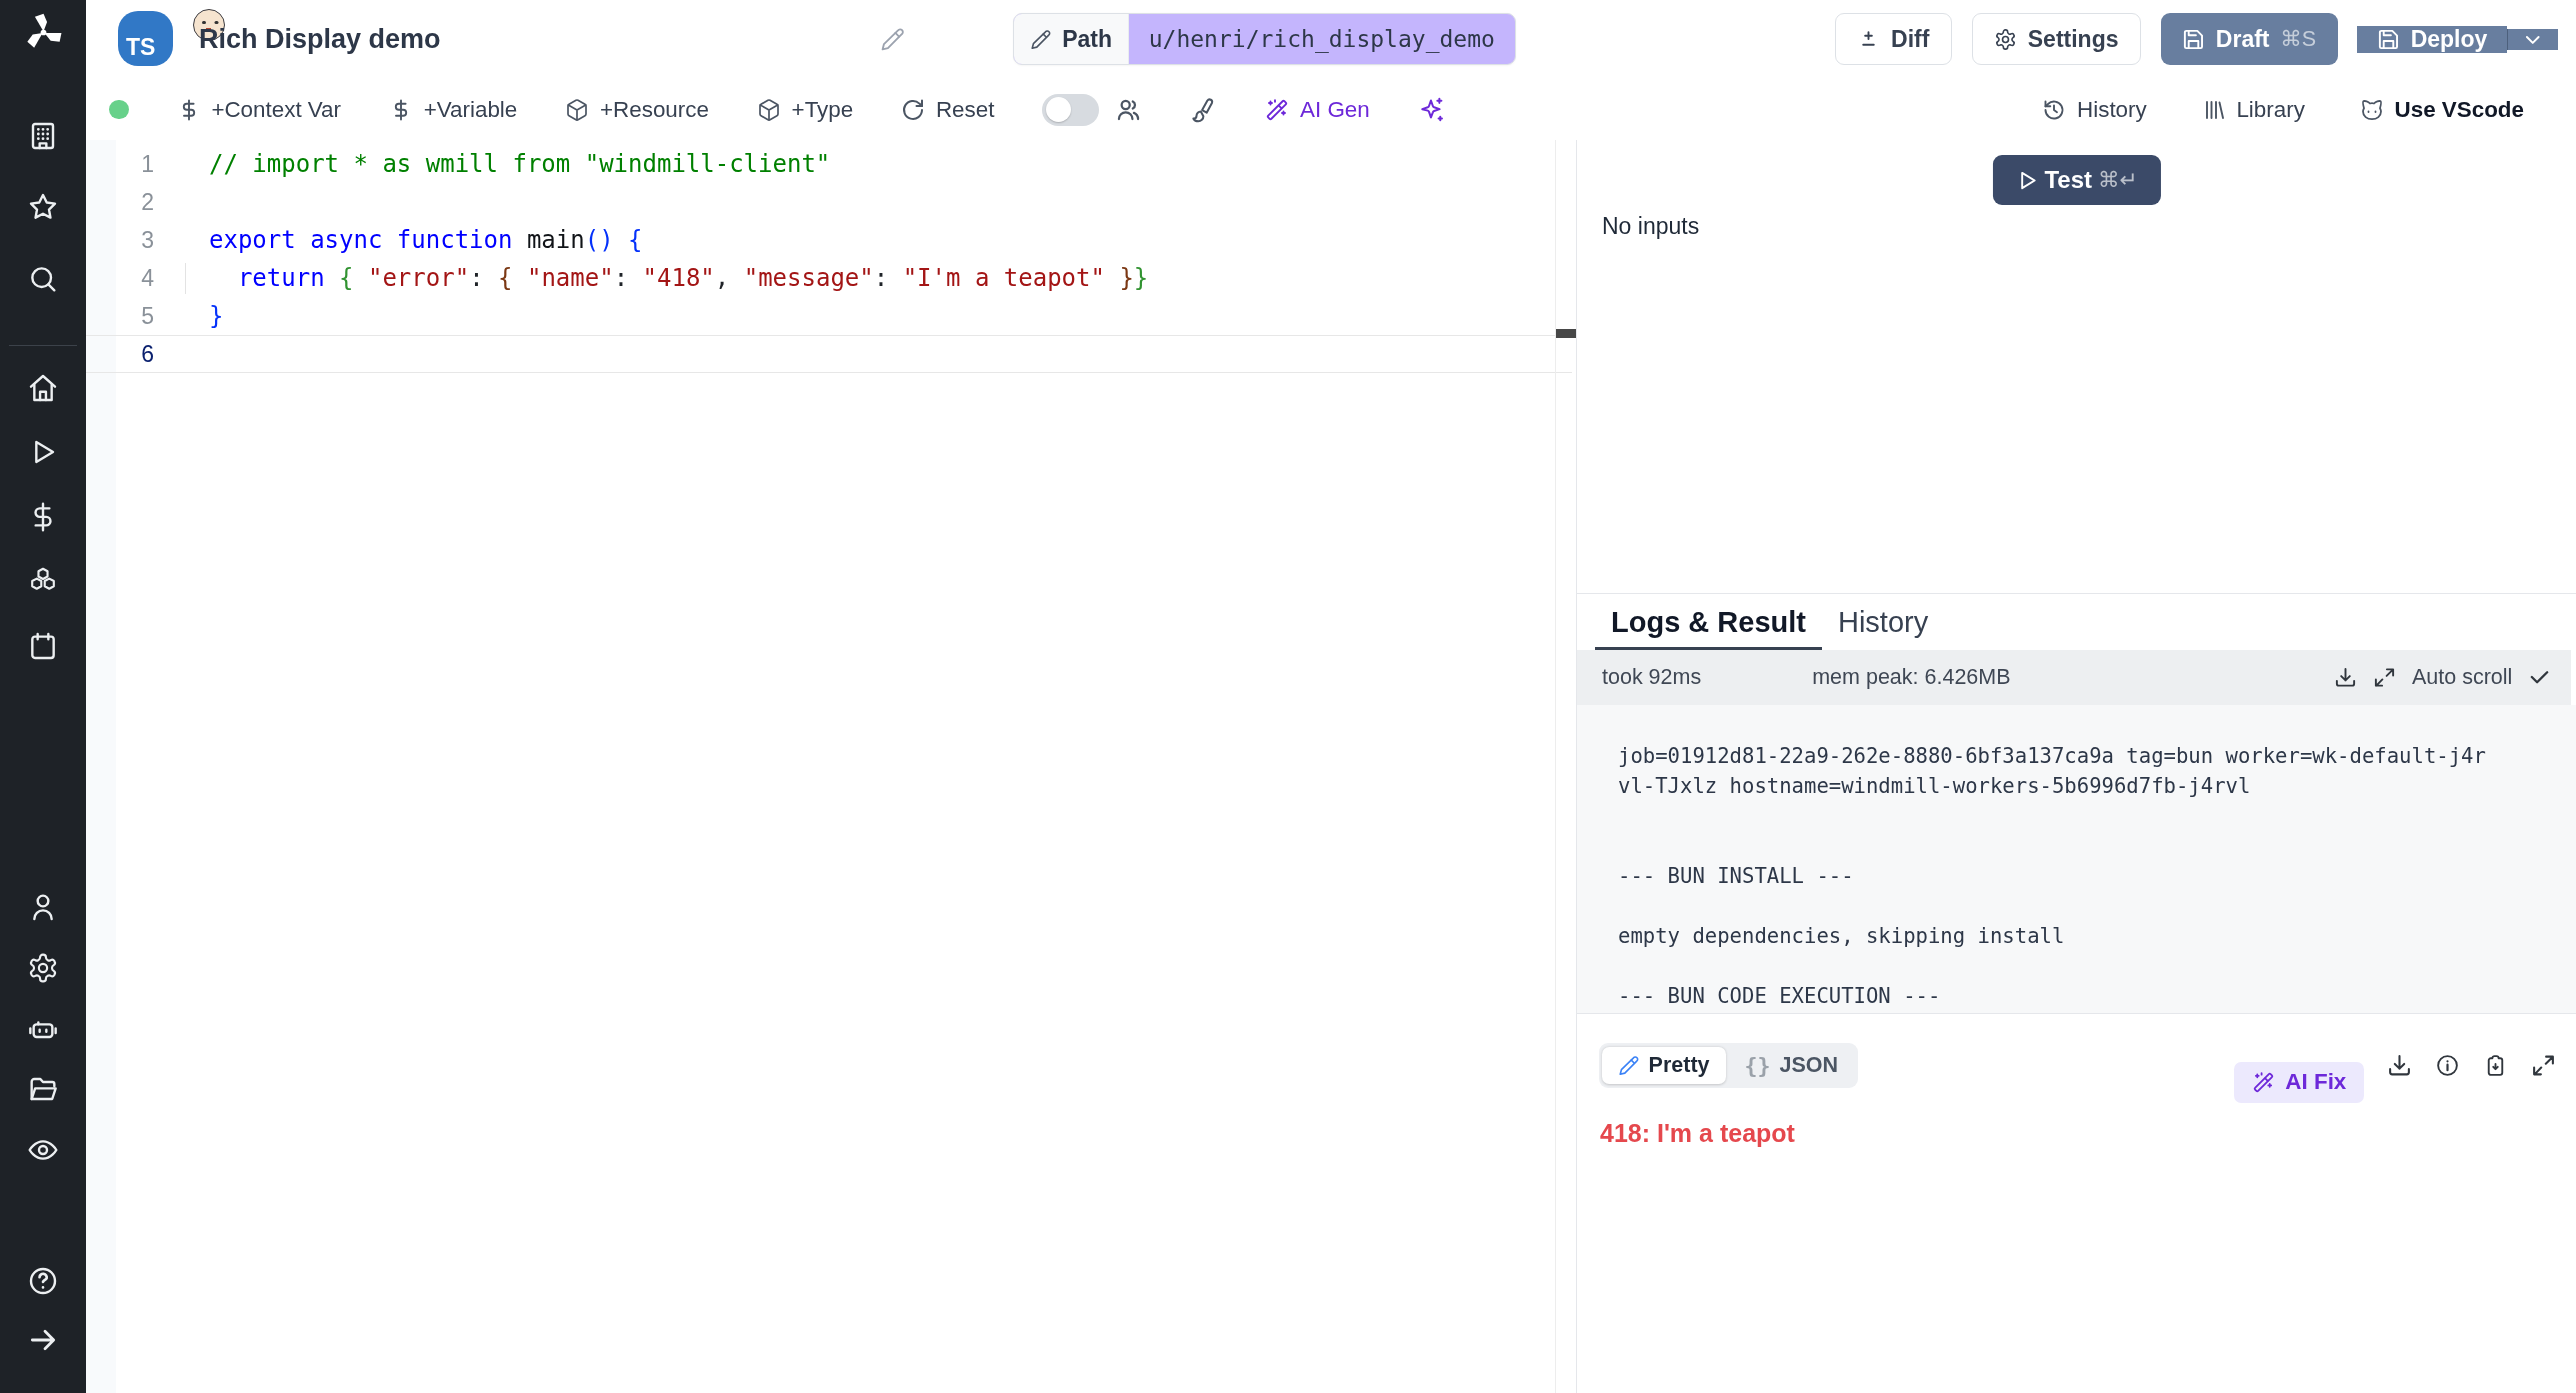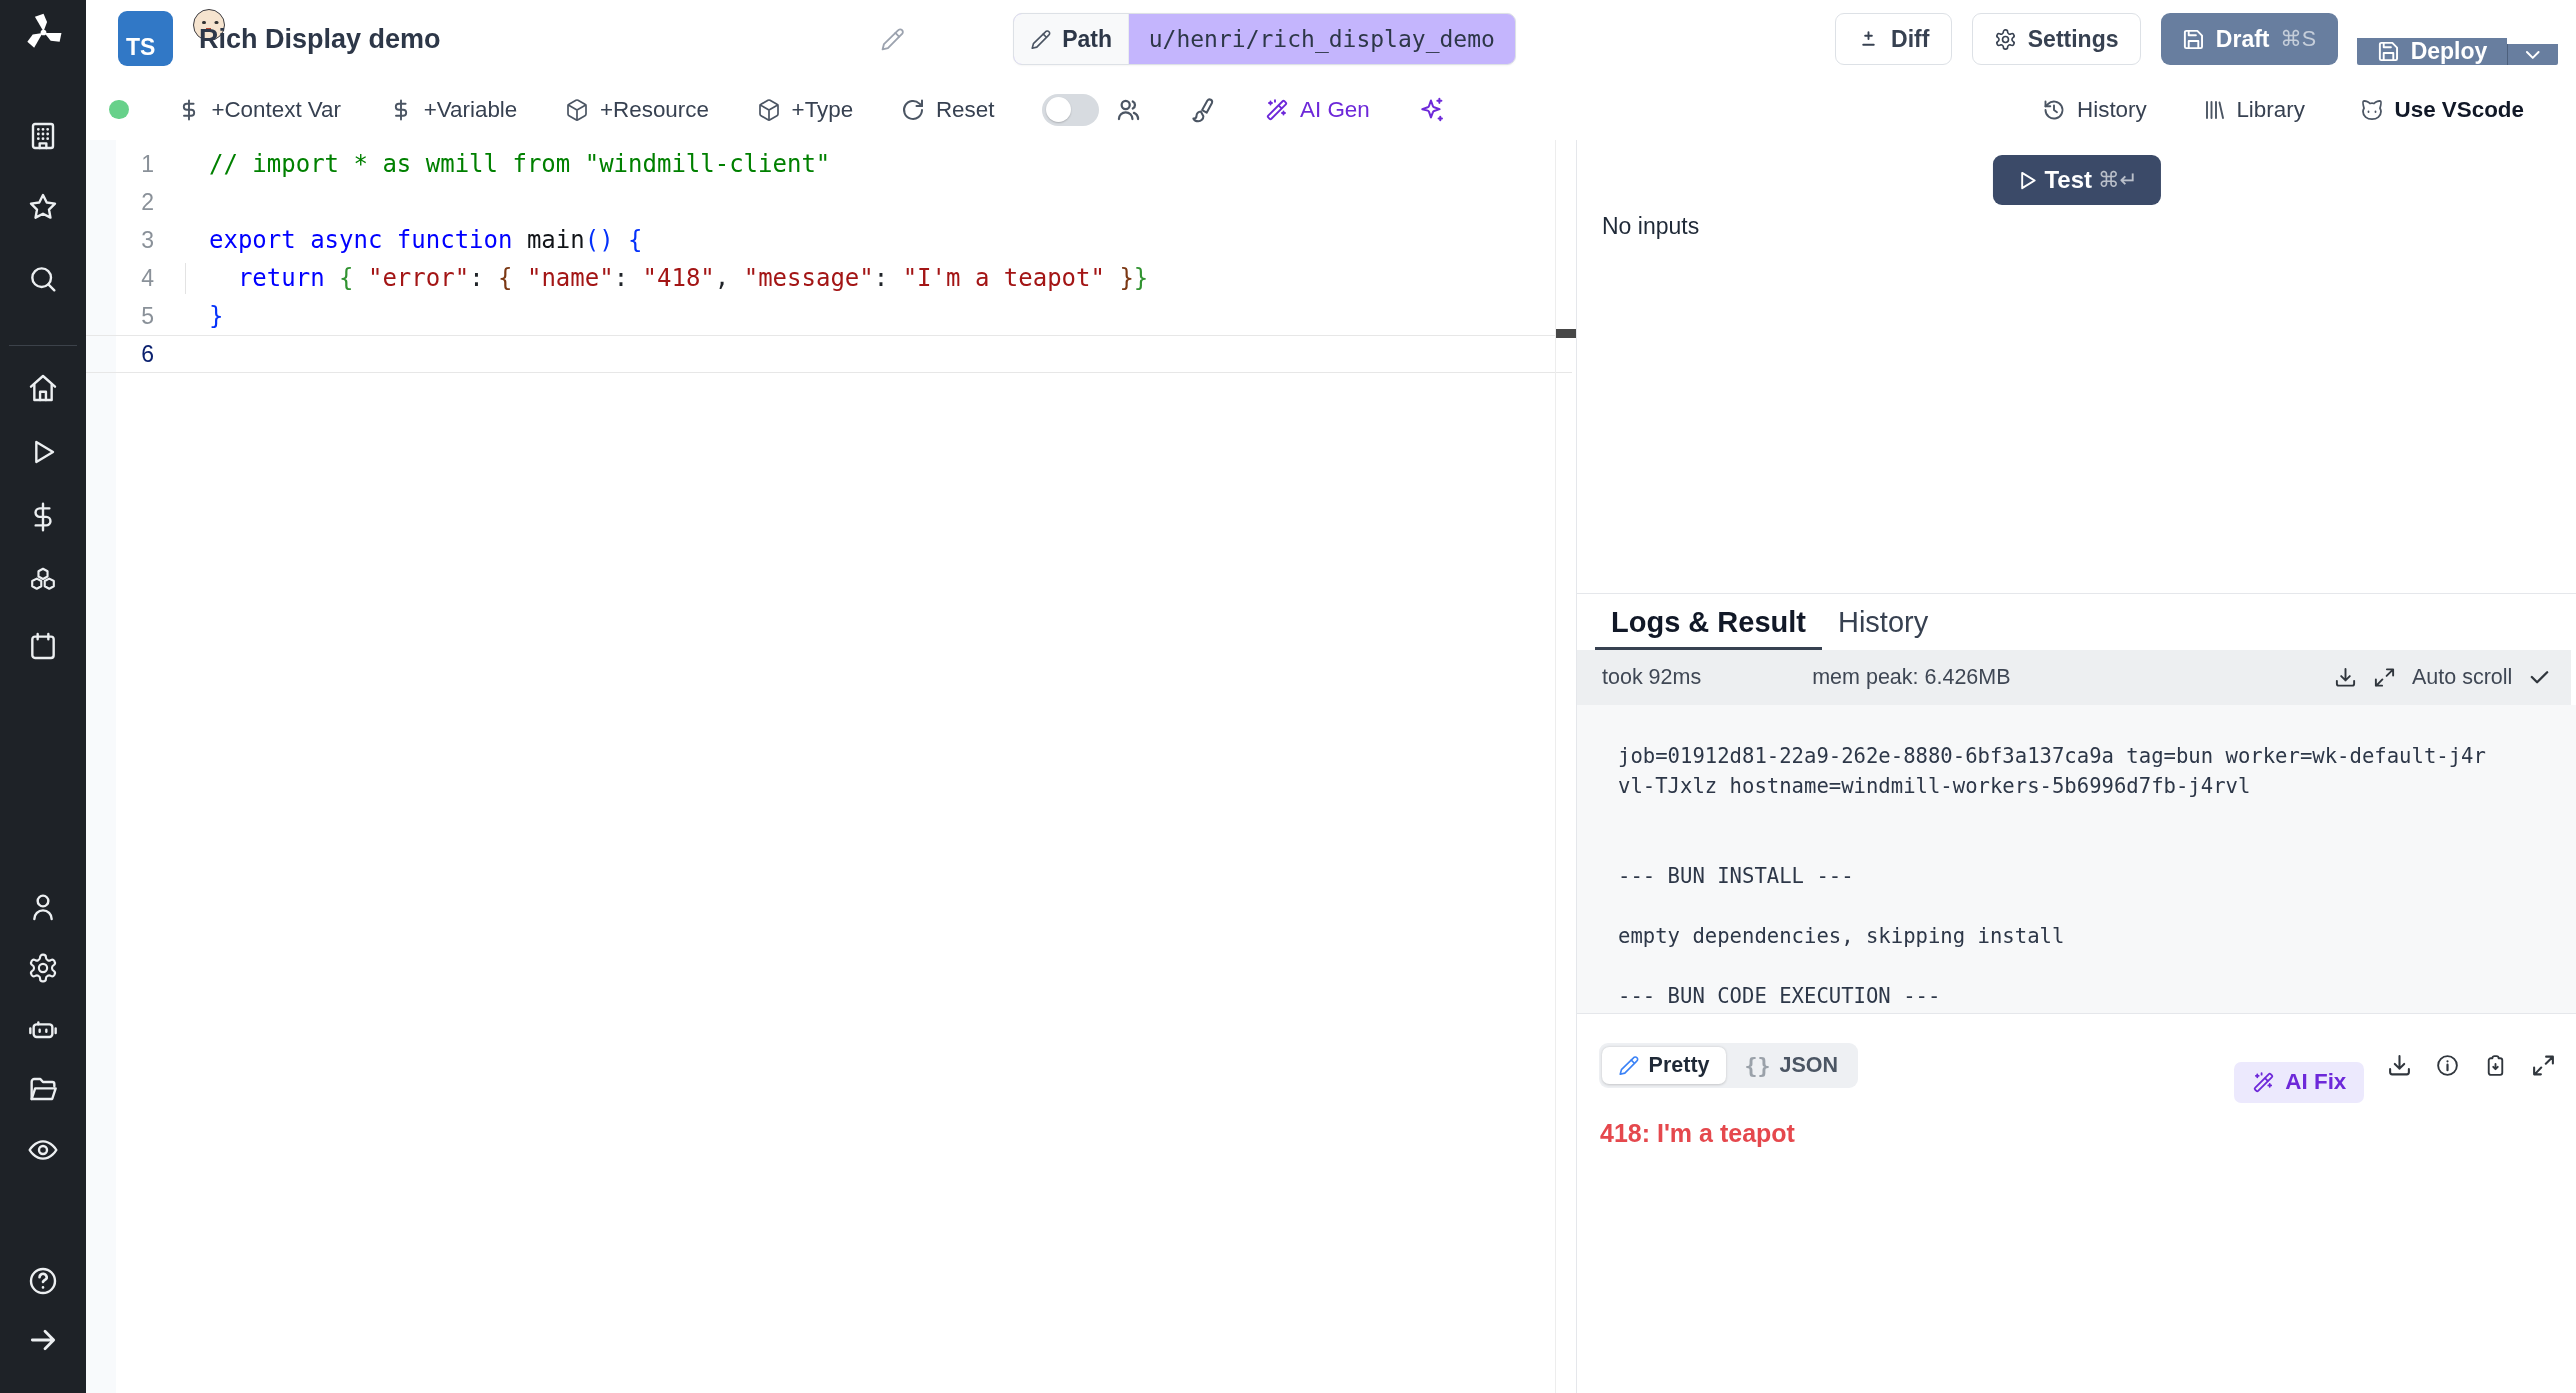--- a/index.html
+++ b/index.html
@@ -15,21 +15,21 @@
 
   
   .rail{position:absolute;left:0;top:0;width:86px;height:1394px;background:#1e2227;z-index:5;}
   .rail .logo{position:absolute;left:21.5px;top:10.7px;width:43px;height:43px;color:#ffffff;}
   .rail-item{position:absolute;left:0;width:86px;display:flex;justify-content:center;color:#eceff1;cursor:pointer;}
   .rail-item .icn{width:32px;height:32px;}
   .rail-div{position:absolute;left:9px;right:9px;top:345px;height:0.9px;background:#3c424a;}
 
   
   .header{position:absolute;left:86px;top:0;right:0;height:79px;background:#fff;border-bottom:0.9px solid #f1f3f5;}
-  .ts-badge{position:absolute;left:32px;top:10.7px;width:55px;height:55px;border-radius:9px;background:var(--ts-blue,#3178c6);}
+  .ts-badge{position:absolute;left:32px;top:10.7px;width:55px;height:55px;border-radius:20px;background:var(--ts-blue,#3178c6);}
   .ts-badge span{position:absolute;left:8px;bottom:4.5px;color:#fff;font-weight:700;font-size:23px;}
   .baby{position:absolute;left:75px;top:-1.8px;width:32px;height:32px;border-radius:50%;
         background:#f6e4cf;border:1.8px solid #3b3b40;box-sizing:border-box;}
   .baby::before{content:"";position:absolute;left:8px;top:10.7px;width:3.6px;height:3.6px;border-radius:50%;
         background:#333;box-shadow:12.5px 0 0 #333;}
   .baby::after{content:"";position:absolute;left:11.6px;top:18px;width:5.4px;height:3.6px;border-radius:0 0 5.4px 5.4px;background:#b0452f;}
   .title{position:absolute;left:113px;top:0;height:79px;display:flex;align-items:center;
          font-size:27px;font-weight:700;color:#2d3748;}
   .edit-pencil{position:absolute;left:794px;top:27px;width:25px;height:25px;color:#9ca3af;cursor:pointer;}
   .path-pill{position:absolute;left:927px;top:13.4px;height:50px;display:flex;align-items:stretch;
@@ -37,21 +37,21 @@
   .path-left{display:flex;align-items:center;gap:10.7px;padding:0 16px;background:#f8f9fa;border-right:0.9px solid #e9ecef;color:#374151;}
   .path-left .icn{width:21.5px;height:21.5px;color:#4b5563;}
   .path-label{font-size:23px;font-weight:600;color:#2d3748;}
   .path-value{display:flex;align-items:center;padding:0 19.7px;font-size:23px;color:#2d3748;}
   .hdr-right{position:absolute;right:18px;top:13.4px;height:52px;display:flex;gap:19.7px;}
   .btn{display:flex;align-items:center;gap:10.7px;padding:0 21.5px;border-radius:9px;font-size:23px;font-weight:600;cursor:pointer;box-sizing:border-box;}
   .btn .icn{width:23px;height:23px;}
   .btn-ghost{background:#fff;border:0.9px solid #dde1e6;color:#374151;}
   .btn-primary{background:var(--primary,#687e9f);color:#fff;border:none;}
   .kbd{font-weight:500;color:rgba(255,255,255,.62);font-size:21.5px;}
-  .deploy-split{display:flex;align-items:flex-end;border-radius:2px;overflow:hidden;}
+  .deploy-split{display:flex;align-items:center;border-radius:2px;overflow:hidden;}
   .deploy-main{display:flex;align-items:center;gap:10.7px;padding:0 19.7px;background:var(--primary,#687e9f);color:#fff;font-size:23px;font-weight:600;cursor:pointer;}
   .deploy-caret{display:flex;align-items:center;justify-content:center;width:50px;background:var(--primary,#687e9f);
                 border-left:0.9px solid rgba(30,40,60,.35);color:#fff;cursor:pointer;}
   .deploy-caret .icn{width:21.5px;height:21.5px;}
 
   
   .toolbar{position:absolute;left:86px;top:79px;right:0;height:61px;background:#fff;border-bottom:0.9px solid #e5e7eb;
            display:flex;align-items:center;}
   .tb-left{display:flex;align-items:center;gap:48px;padding-left:23px;}
   .dot{width:19.7px;height:19.7px;border-radius:50%;background:var(--green,#67d18a);}

